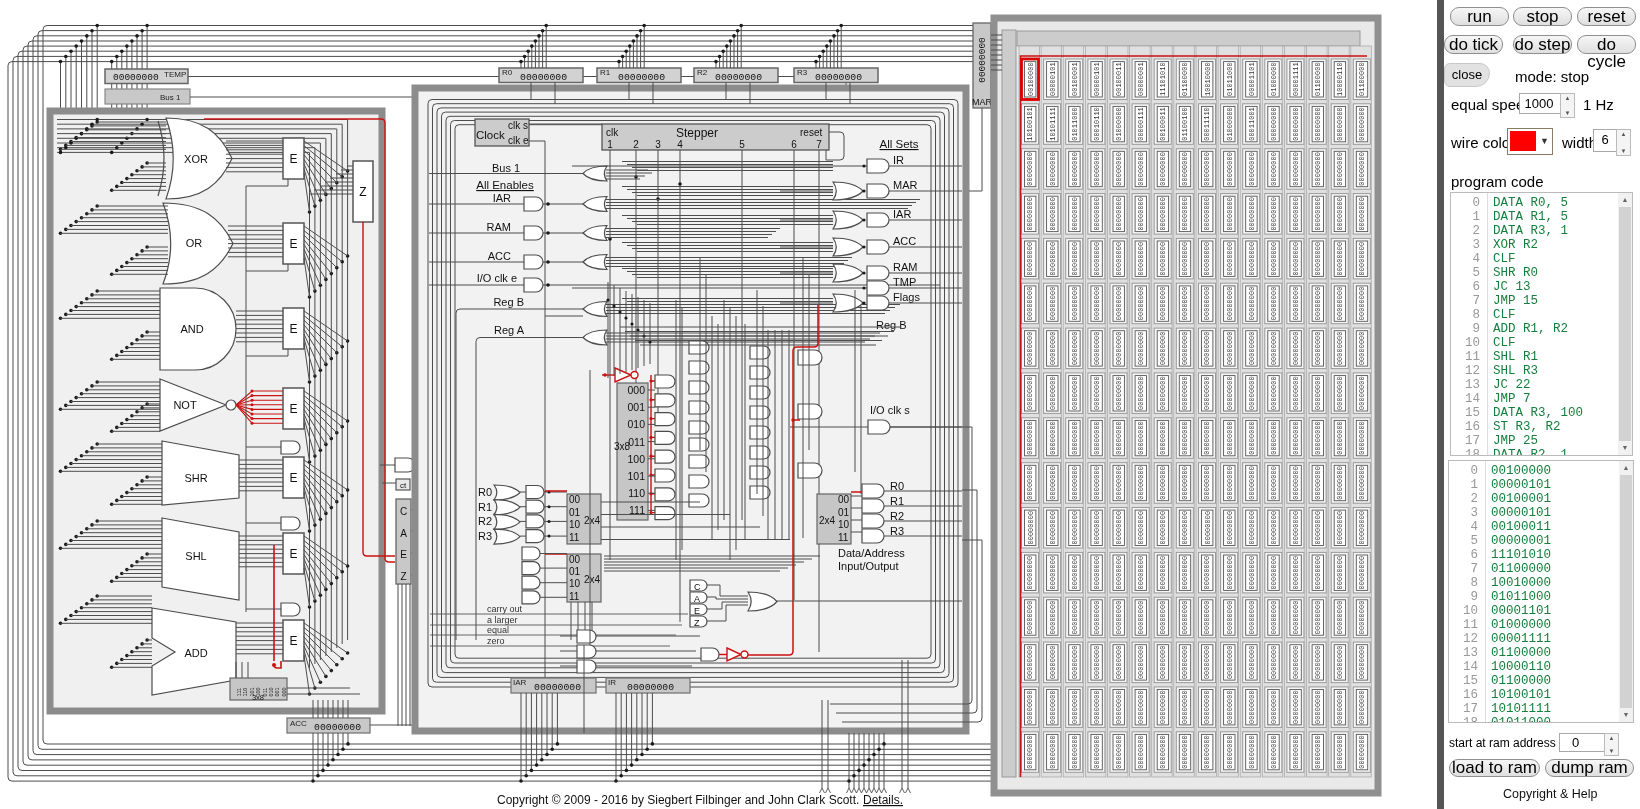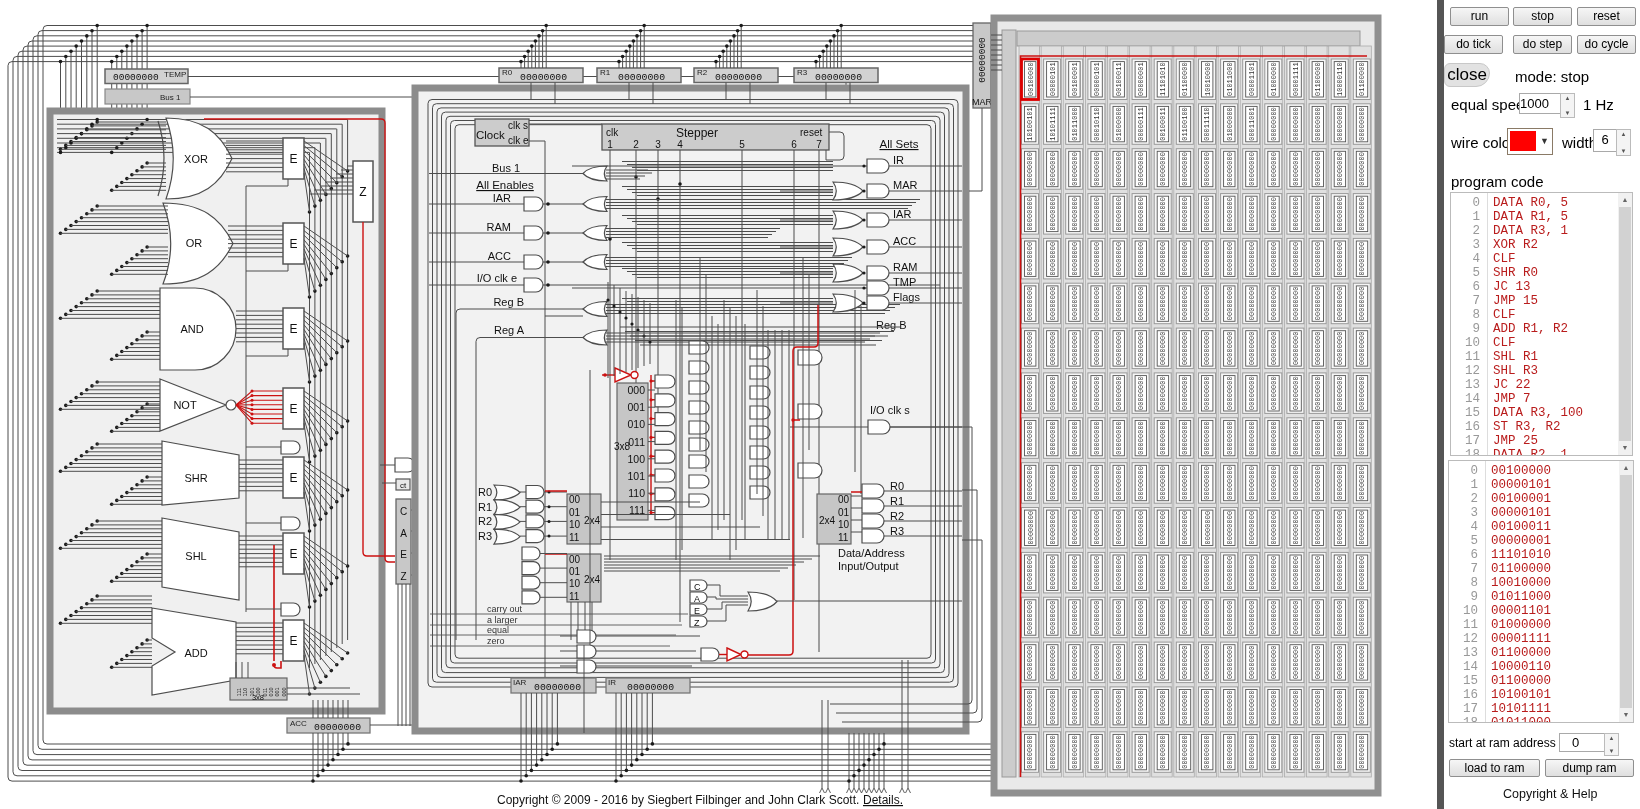--- a/index.html
+++ b/index.html
@@ -1,33 +1,33 @@
 <!DOCTYPE html>
 <html><head><meta charset="utf-8"><title>CPU simulator</title>
 <style>
 html,body{margin:0;padding:0;width:1640px;height:809px;overflow:hidden;background:#fff;
 font-family:"Liberation Sans",sans-serif}
 #panel{position:absolute;left:1444px;top:0;width:196px;height:809px;background:#fff}
-#panel .btn{position:absolute;height:17px;line-height:17px;text-align:center;font-size:12px;color:#000;
-background:linear-gradient(#f6f6f6,#dfdfdf);border:1px solid #8f8f8f;border-radius:2px}
+#panel .btn{position:absolute;height:17px;line-height:17px;text-align:center;font-size:17px;color:#000;
+background:linear-gradient(#f6f6f6,#dfdfdf);border:1px solid #8f8f8f;border-radius:9px}
 #closebtn{position:absolute;left:0;top:63px;width:44px;height:22px;line-height:22px;text-align:center;
-font-size:17px;background:#e2e2e2;border:1px solid #c8c8c8;border-radius:6px 10px 14px 6px}
+font-size:13px;background:#e2e2e2;border:1px solid #c8c8c8;border-radius:6px 10px 14px 6px}
 #cr{position:absolute;left:59px;top:787px;font-size:12.5px;color:#111}
 .ptext{position:absolute;font-size:15px;color:#000;white-space:nowrap}
 .pinput{position:absolute;font-size:13px;color:#000;background:#fff;border:1px solid #a9a9a9;line-height:19px}
 .spin{position:absolute;width:13px;background:#f4f4f4;border:1px solid #bbb;display:flex;flex-direction:column;
 justify-content:space-between;align-items:center;font-size:6px;color:#555;padding:1px 0}
 #swatch{position:absolute;left:63px;top:128px;width:44px;height:25px;border:1px solid #8a7a66;background:#fff}
 #swred{position:absolute;left:2px;top:2px;width:26px;height:20px;background:#f00}
 #swarr{position:absolute;right:3px;top:7px;font-size:9px;color:#333}
 .listbox{position:absolute;background:#fff;border:1px solid #bbb;overflow:hidden;font-family:"Liberation Mono",monospace;font-size:12.5px}
 .lrows{position:absolute;left:0;top:3px}
 .lrow{height:14px;line-height:14px;white-space:nowrap}
 .lnum{display:inline-block;width:29px;text-align:right;color:#999;padding-right:6px}
-.lcode{color:#b91c1c;padding-left:7px}
+.lcode{color:#15803d;padding-left:7px}
 .lline{position:absolute;left:36px;top:0;bottom:0;width:1px;background:#ddd}
 .sbar{position:absolute;right:0;top:0;bottom:0;width:14px;background:#f1f1f1;font-family:"Liberation Sans";font-size:7px;color:#666}
 .sarr{position:absolute;top:1px;left:0;width:14px;height:12px;text-align:center;line-height:12px}
 .sdown{top:auto;bottom:1px}
 .sthumb{position:absolute;left:1px;top:14px;bottom:14px;width:12px;background:#d2d2d2}
 text{user-select:none}
 </style></head>
 <body>
 
 <svg width="1437" height="809" viewBox="0 0 1437 809" style="position:absolute;left:0;top:0">
@@ -1883,21 +1883,21 @@
 <div class="btn" style="left:69px;top:35px;width:57px">do step</div>
 
 <div class="btn" style="left:133px;top:35px;width:57px">do cycle</div>
 
 <div id="closebtn">close</div>
 
 <div class="ptext" style="left:71px;top:68px">mode: stop</div>
 
 <div class="ptext" style="left:7px;top:96px">equal speed</div>
 
-<div class="pinput" style="left:75px;top:93px;width:38px;height:19px;text-align:left;padding-right:4px">1000</div>
+<div class="pinput" style="left:75px;top:93px;width:38px;height:19px;text-align:center;padding-right:4px">1000</div>
 
 <div class="spin" style="left:116px;top:93px;height:21px">
       <span>▲</span>
       <span>▼</span>
     </div>
 
 <div class="ptext" style="left:139px;top:96px">1 Hz</div>
 
 <div class="ptext" style="left:7px;top:134px">wire color</div>
 

